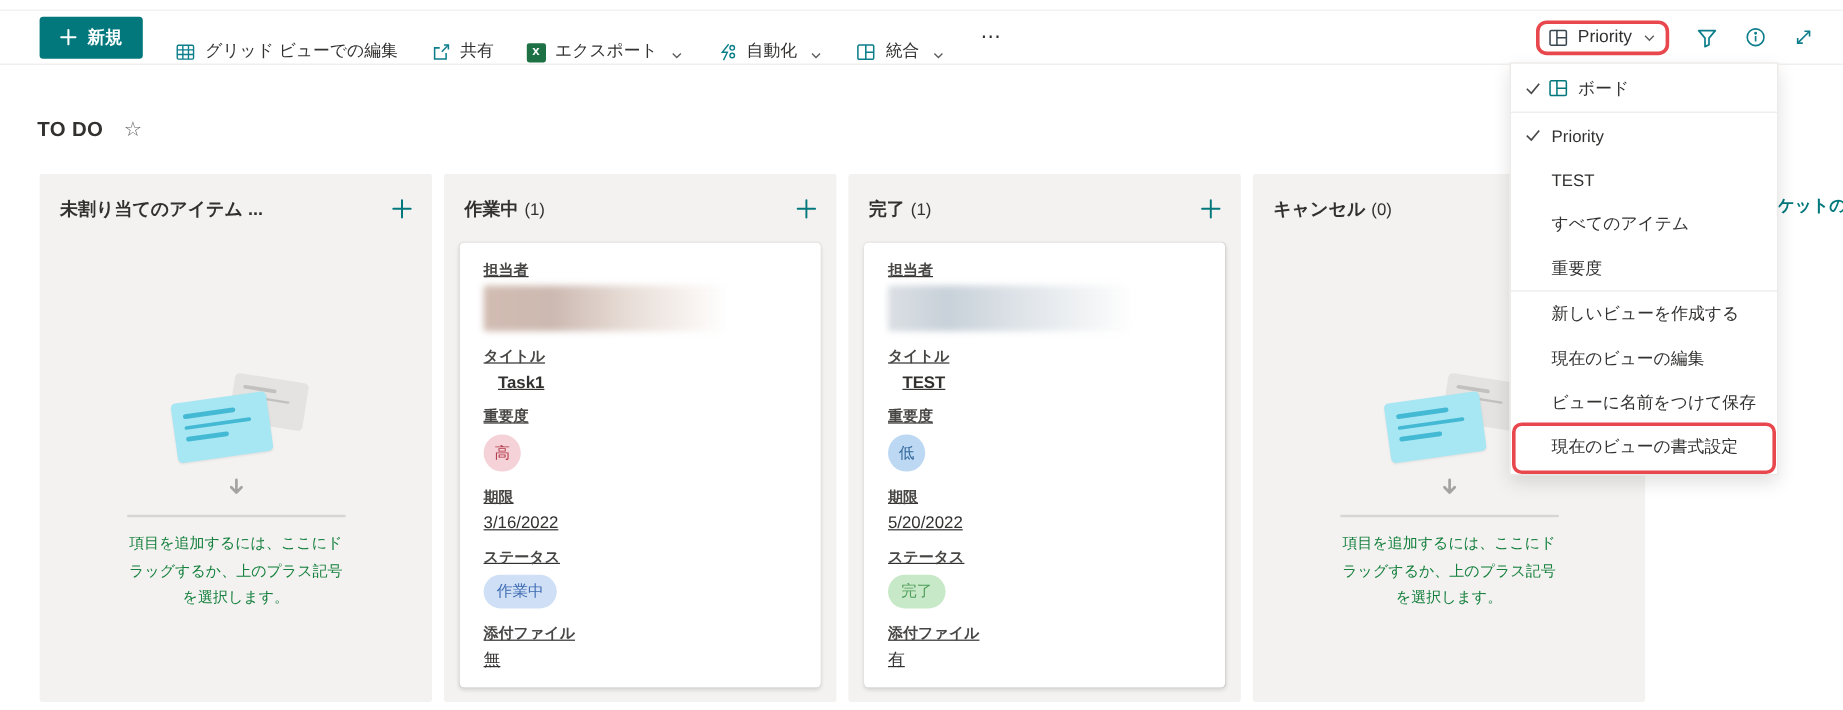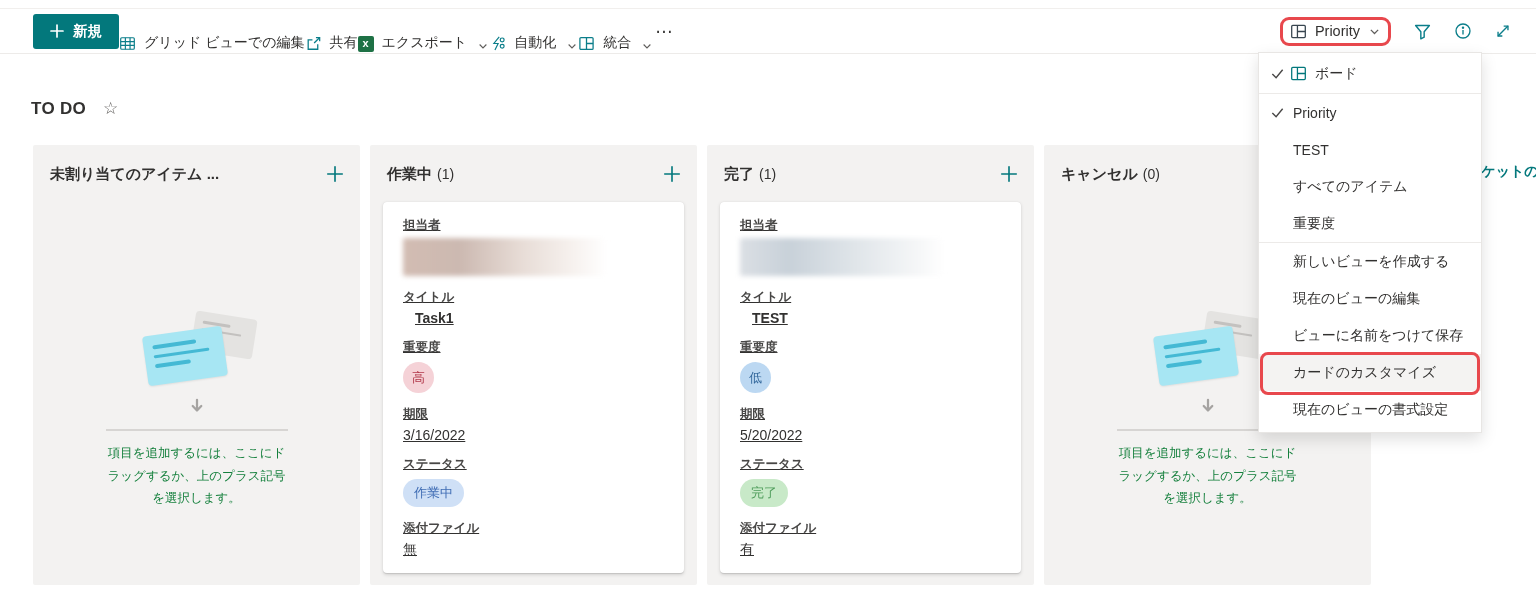--- a/index.html
+++ b/index.html
@@ -4,21 +4,21 @@
 <style>
   * { margin:0; padding:0; box-sizing:border-box; }
   html,body { width:1536px; height:592px; background:#fff; overflow:hidden;
     font-family:"Liberation Sans","DejaVu Sans",sans-serif; color:#323130; }
   svg { display:block; }
 
   
   .commandbar { position:absolute; top:8px; left:0; right:0; height:46px;
     border-top:1px solid #f1efed; border-bottom:1px solid #edebe9;
     display:flex; align-items:center; padding:0 24px 0 33px; background:#fff; }
-  .cmd-left { display:flex; align-items:center; }
+  .cmd-left { display:flex; align-items:center; gap:27px; }
   .btn-new { display:flex; align-items:center; gap:9px; background:#03787c; color:#fff;
     height:35px; padding:0 17px; border:none; border-radius:3px; font-size:14.5px; font-weight:700; cursor:pointer; }
   .cmd-item { display:flex; align-items:flex-end; gap:8px; font-size:14px; color:#323130; cursor:pointer; white-space:nowrap;margin-top:23px; }
   .cmd-item .chev { margin-left:2px; }
   .excel-ico { width:16px; height:16px; background:#1e7145; border-radius:2px; color:#fff;
     font-size:11px; font-weight:700; display:flex; align-items:center; justify-content:center; line-height:1; }
   .more-dots { font-size:17px; color:#323130; letter-spacing:1px; cursor:pointer; padding:0 2px; }
   .cmd-right { margin-left:auto; display:flex; align-items:center; gap:22px; }
   .annotation { border:3px solid #e8484d; border-radius:9px; padding:3px 7px; }
   .view-btn { display:flex; align-items:center; gap:8px; font-size:14.5px; color:#323130; cursor:pointer; }
@@ -390,20 +390,17 @@
   <div class="menu-sep"></div>
   <div class="menu-item">
     <span>新しいビューを作成する</span>
   </div>
   <div class="menu-item">
     <span>現在のビューの編集</span>
   </div>
   <div class="menu-item">
     <span>ビューに名前をつけて保存</span>
   </div>
-  <div class="menu-item highlighted">
-    <span>カードのカスタマイズ</span>
-  </div>
   <div class="menu-item">
     <span>現在のビューの書式設定</span>
   </div>
   <div class="menu-redbox"></div>
 </div>
 
 </body></html>

